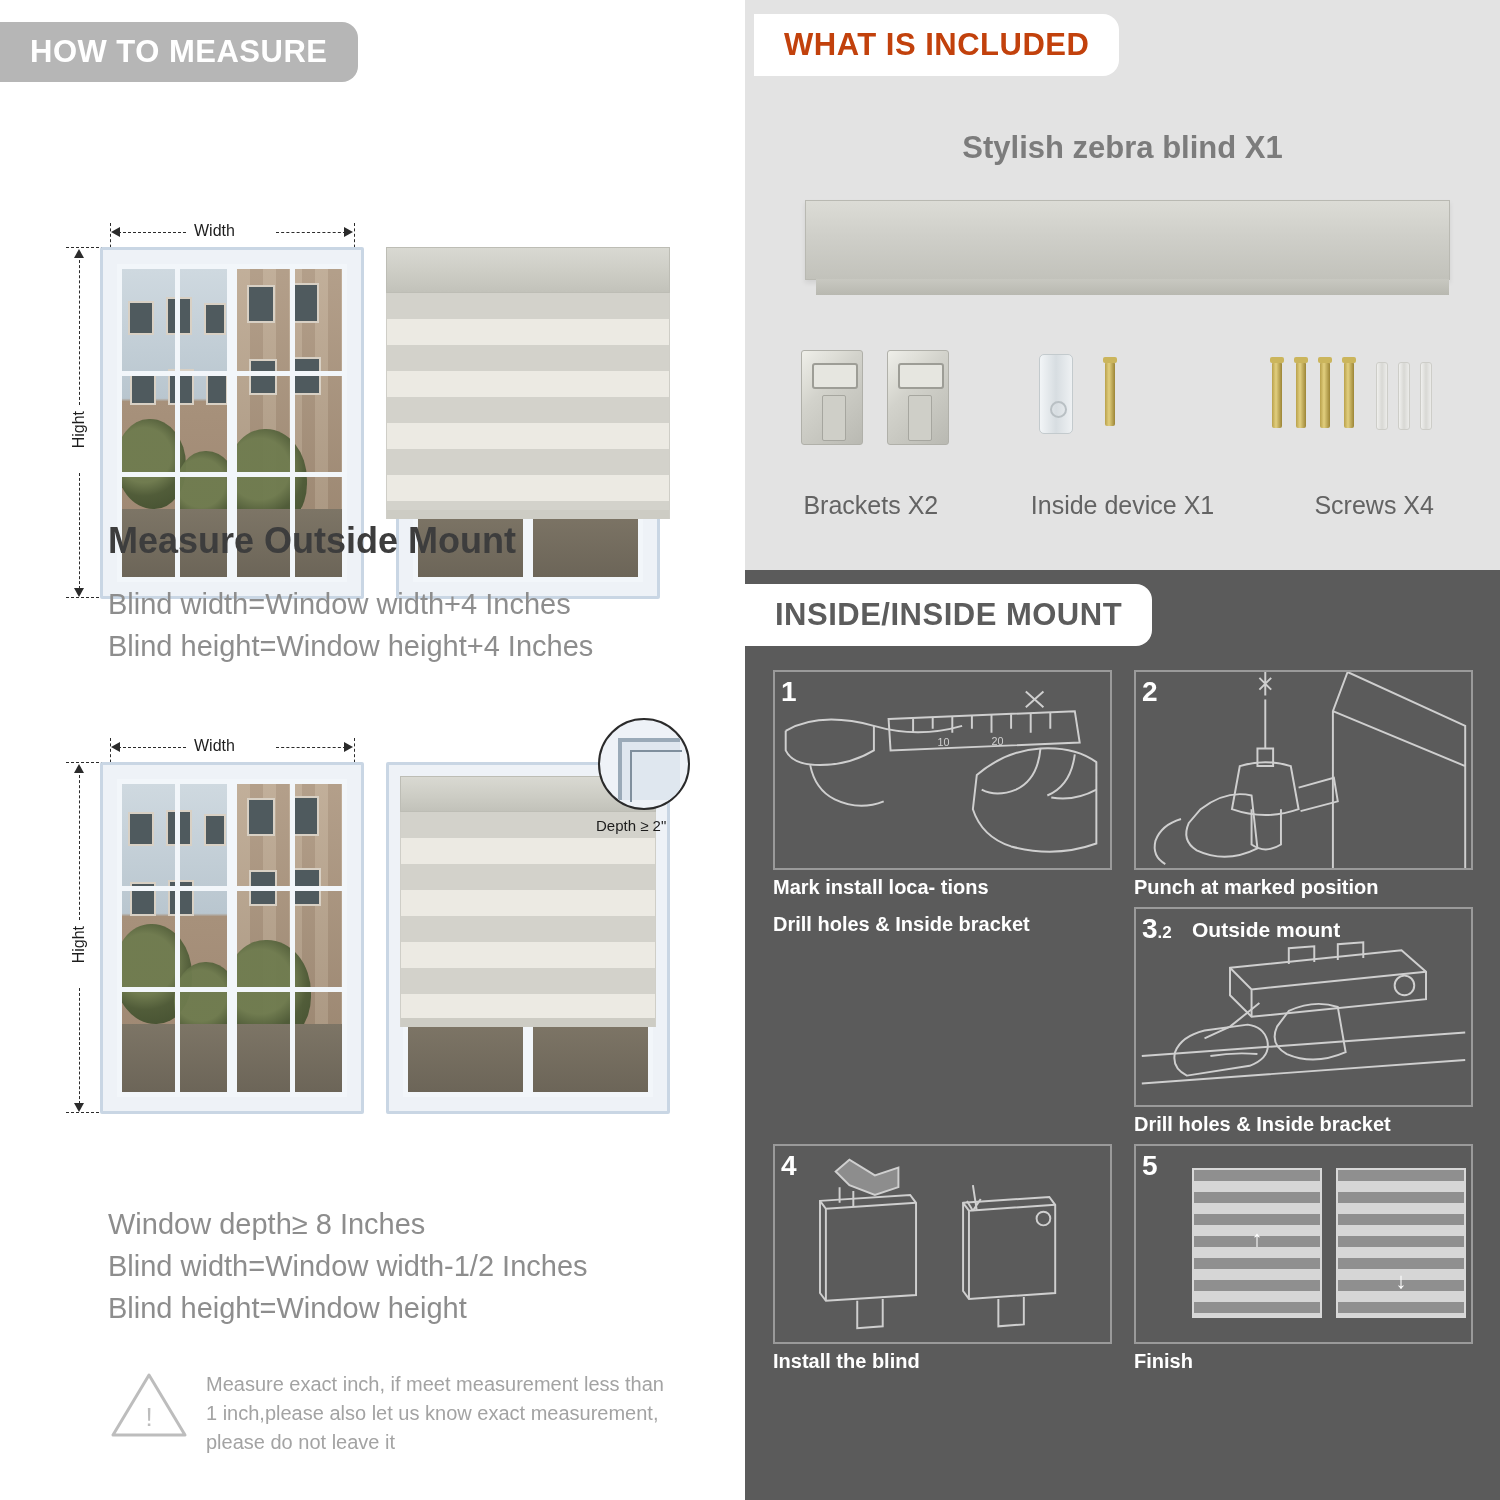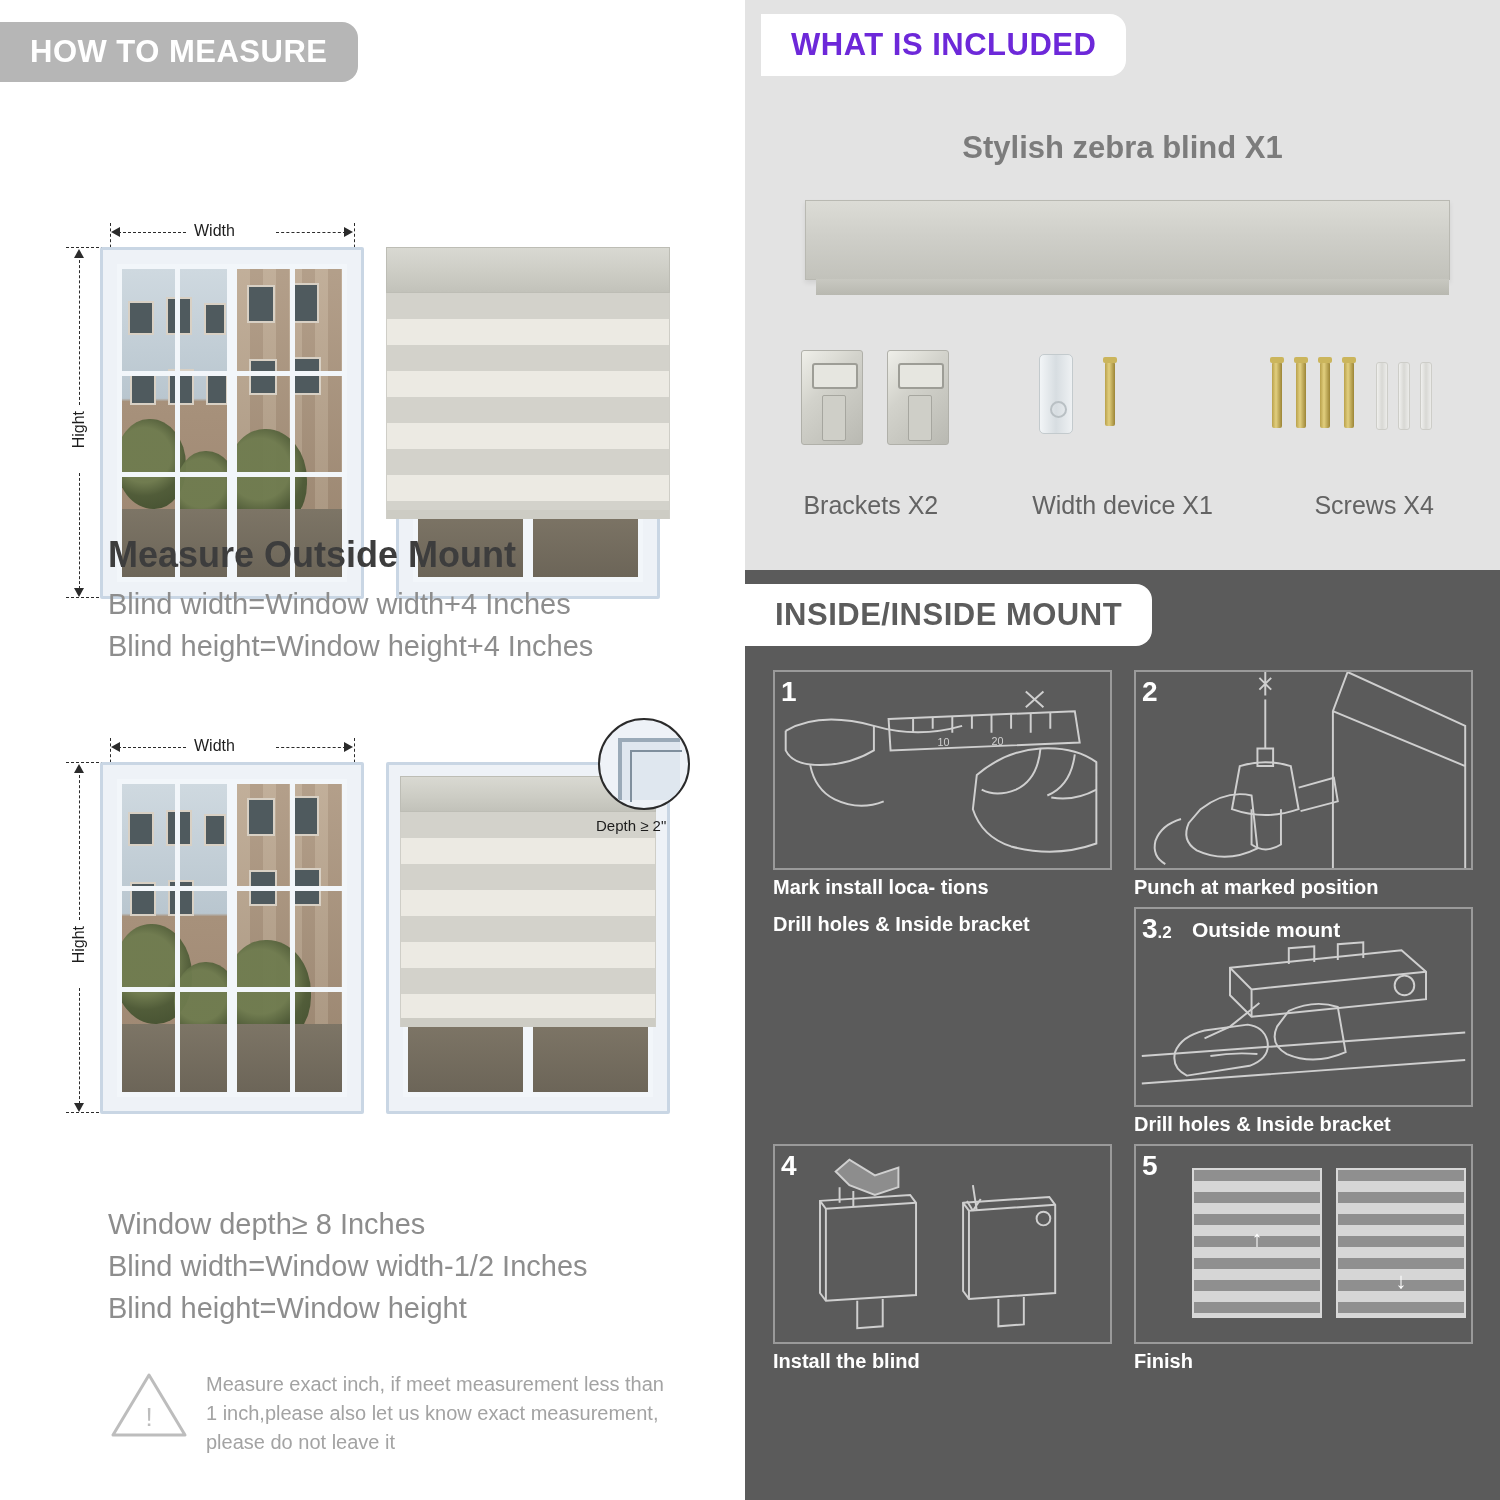--- a/index.html
+++ b/index.html
@@ -32,23 +32,23 @@
     font-weight: bold;
     letter-spacing: 0.5px;
   }
   .tab-measure {
     left: 0; top: 22px; height: 60px;
     background: #b6b6b6;
     color: #ffffff;
     font-size: 31px;
   }
   .tab-included {
-    left: 16px; top: 14px; height: 62px;
+    left: 9px; top: 14px; height: 62px;
     background: #ffffff;
-    color: #6d28d9;
+    color: #c2410c;
     font-size: 31px;
   }
   .tab-mount {
     left: 0; top: 14px; height: 62px;
     background: #ffffff;
     color: #5c5c5c;
     font-size: 31px;
   }
 
   
@@ -378,21 +378,21 @@
             </div>
           </div>
         </div>
         <div class="valance" style="height:46px"></div>
         <div class="zebra" style="top:46px;height:226px">
           <div class="zebra-bar" style="bottom:0"></div>
         </div>
       </div>
     </div>
 
-    <div class="mount-title" style="left:108px;top:534px">Measure Outside Mount</div>
+    <div class="mount-title" style="left:108px;top:520px">Measure Outside Mount</div>
     <div class="mount-line" style="left:108px;top:588px">Blind width=Window width+4 Inches</div>
     <div class="mount-line" style="left:108px;top:630px">Blind height=Window height+4 Inches</div>
 
     <div class="measure-block" style="top:720px;height:470px">
 
       <div class="dim-dash-v" style="left:110px;top:18px;height:30px"></div>
       <div class="dim-dash-v" style="left:354px;top:18px;height:30px"></div>
       <div class="dim-dash-h" style="left:118px;top:27px;width:68px"></div>
       <div class="dim-dash-h" style="left:276px;top:27px;width:70px"></div>
       <div class="arrow arrow-l" style="left:111px;top:22px"></div>
@@ -500,21 +500,21 @@
 
       <div class="parts-row">
         <div class="part">
           <div class="bracket" style="left:56px"></div>
           <div class="bracket" style="left:142px"></div>
           <div class="part-label">Brackets X2</div>
         </div>
         <div class="part">
           <div class="safety"></div>
           <div class="screw" style="left:108px;top:22px;height:64px"></div>
-          <div class="part-label">Width device X1</div>
+          <div class="part-label">Inside device X1</div>
         </div>
         <div class="part">
           <div class="screw" style="left:24px;top:22px;height:66px"></div>
           <div class="screw" style="left:48px;top:22px;height:66px"></div>
           <div class="screw" style="left:72px;top:22px;height:66px"></div>
           <div class="screw" style="left:96px;top:22px;height:66px"></div>
           <div class="anchor" style="left:128px;top:22px;height:68px"></div>
           <div class="anchor" style="left:150px;top:22px;height:68px"></div>
           <div class="anchor" style="left:172px;top:22px;height:68px"></div>
           <div class="part-label">Screws X4</div>

